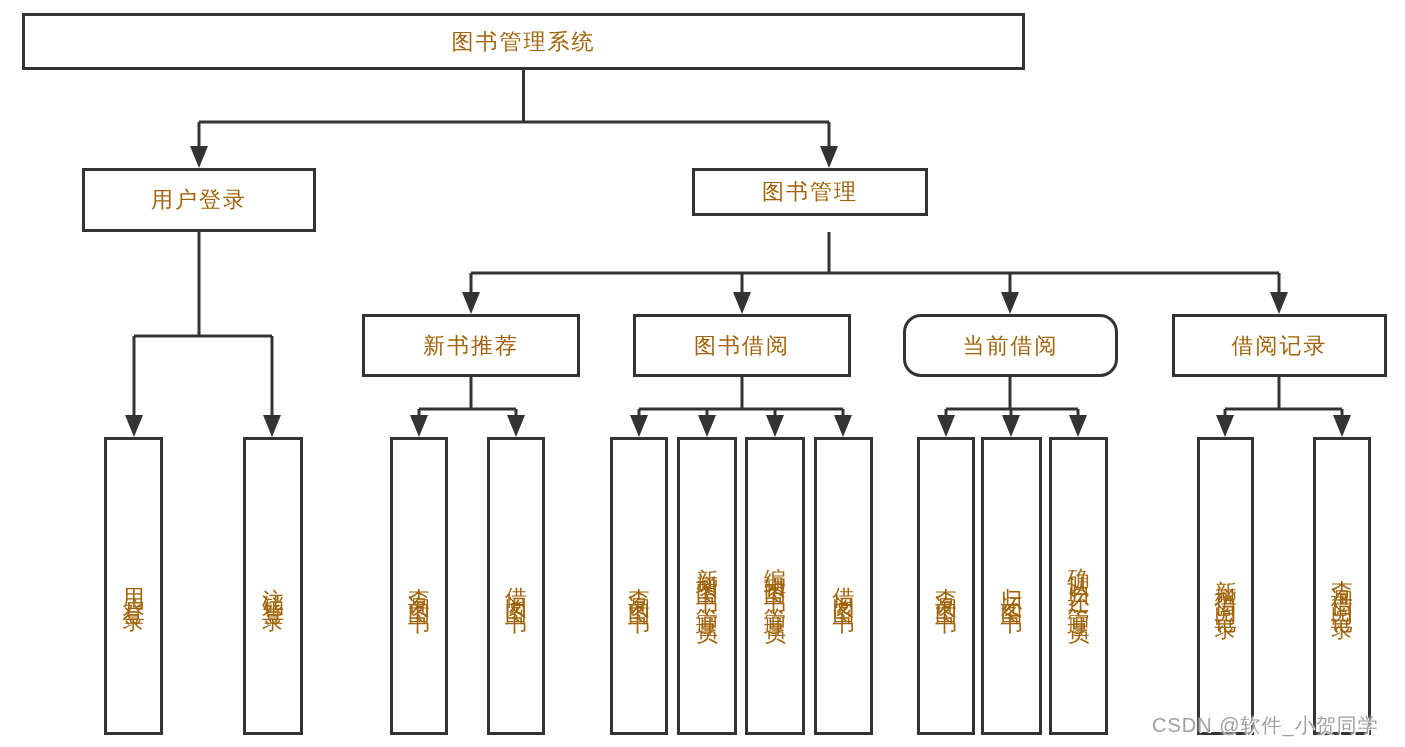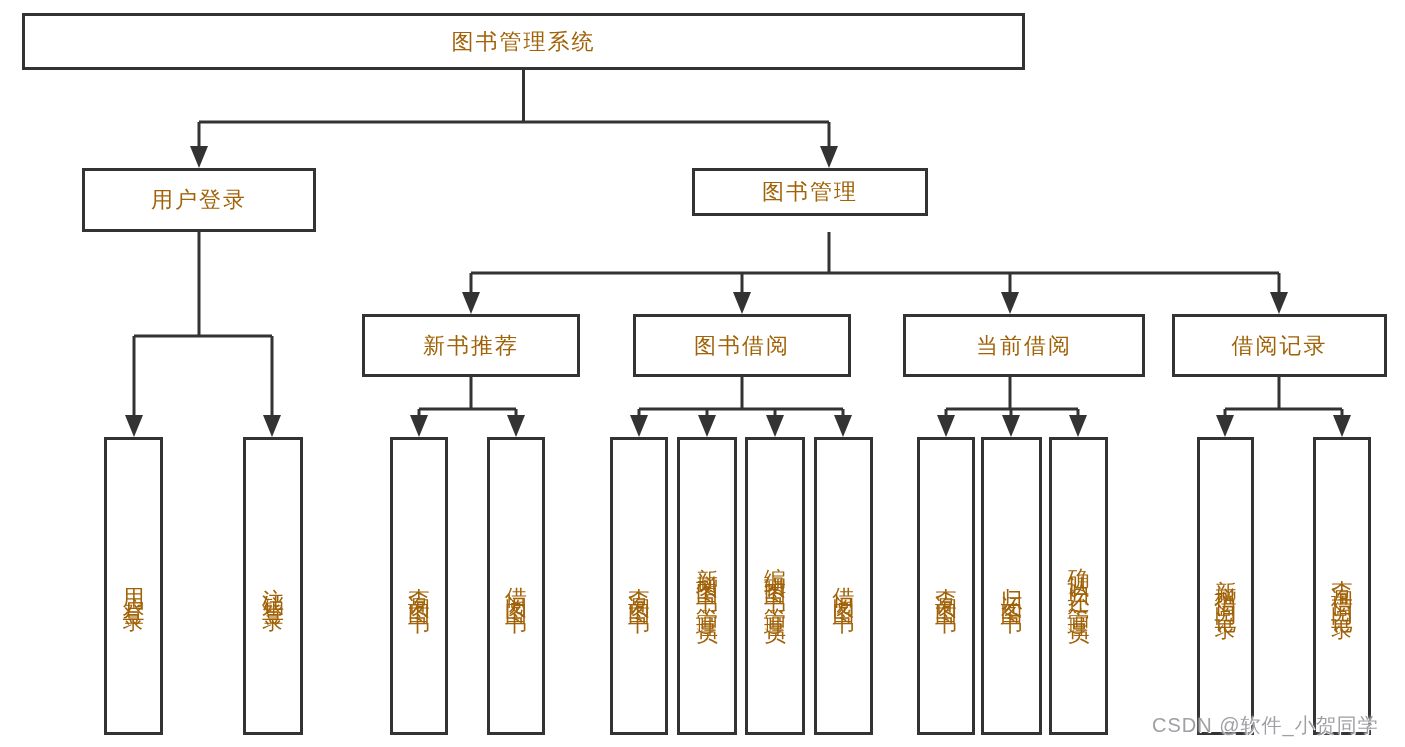--- a/index.html
+++ b/index.html
@@ -37,21 +37,21 @@
     letter-spacing: 2px;
     color: #a16207;
     white-space: nowrap;
   }
   
   .root-box   { left: 22px;   top: 13px;  width: 1003px; height: 57px; }
   .lvl2-a     { left: 82px;   top: 168px; width: 234px;  height: 64px; }
   .lvl2-b     { left: 692px;  top: 168px; width: 236px;  height: 48px; }
   .lvl3-a     { left: 362px;  top: 314px; width: 218px;  height: 63px; }
   .lvl3-b     { left: 633px;  top: 314px; width: 218px;  height: 63px; align-items: center; }
-  .lvl3-c     { left: 903px;  top: 314px; width: 242px;  height: 63px; }
+  .lvl3-c     { left: 903px;  top: 314px; width: 215px;  height: 63px; border-radius: 18px; }
   .lvl3-d     { left: 1172px; top: 314px; width: 215px;  height: 63px; }
   
   .leaf {
     top: 437px;
     height: 298px;
     width: 58px;
   }
   .leaf .label {
     writing-mode: vertical-rl;
     text-orientation: mixed;

